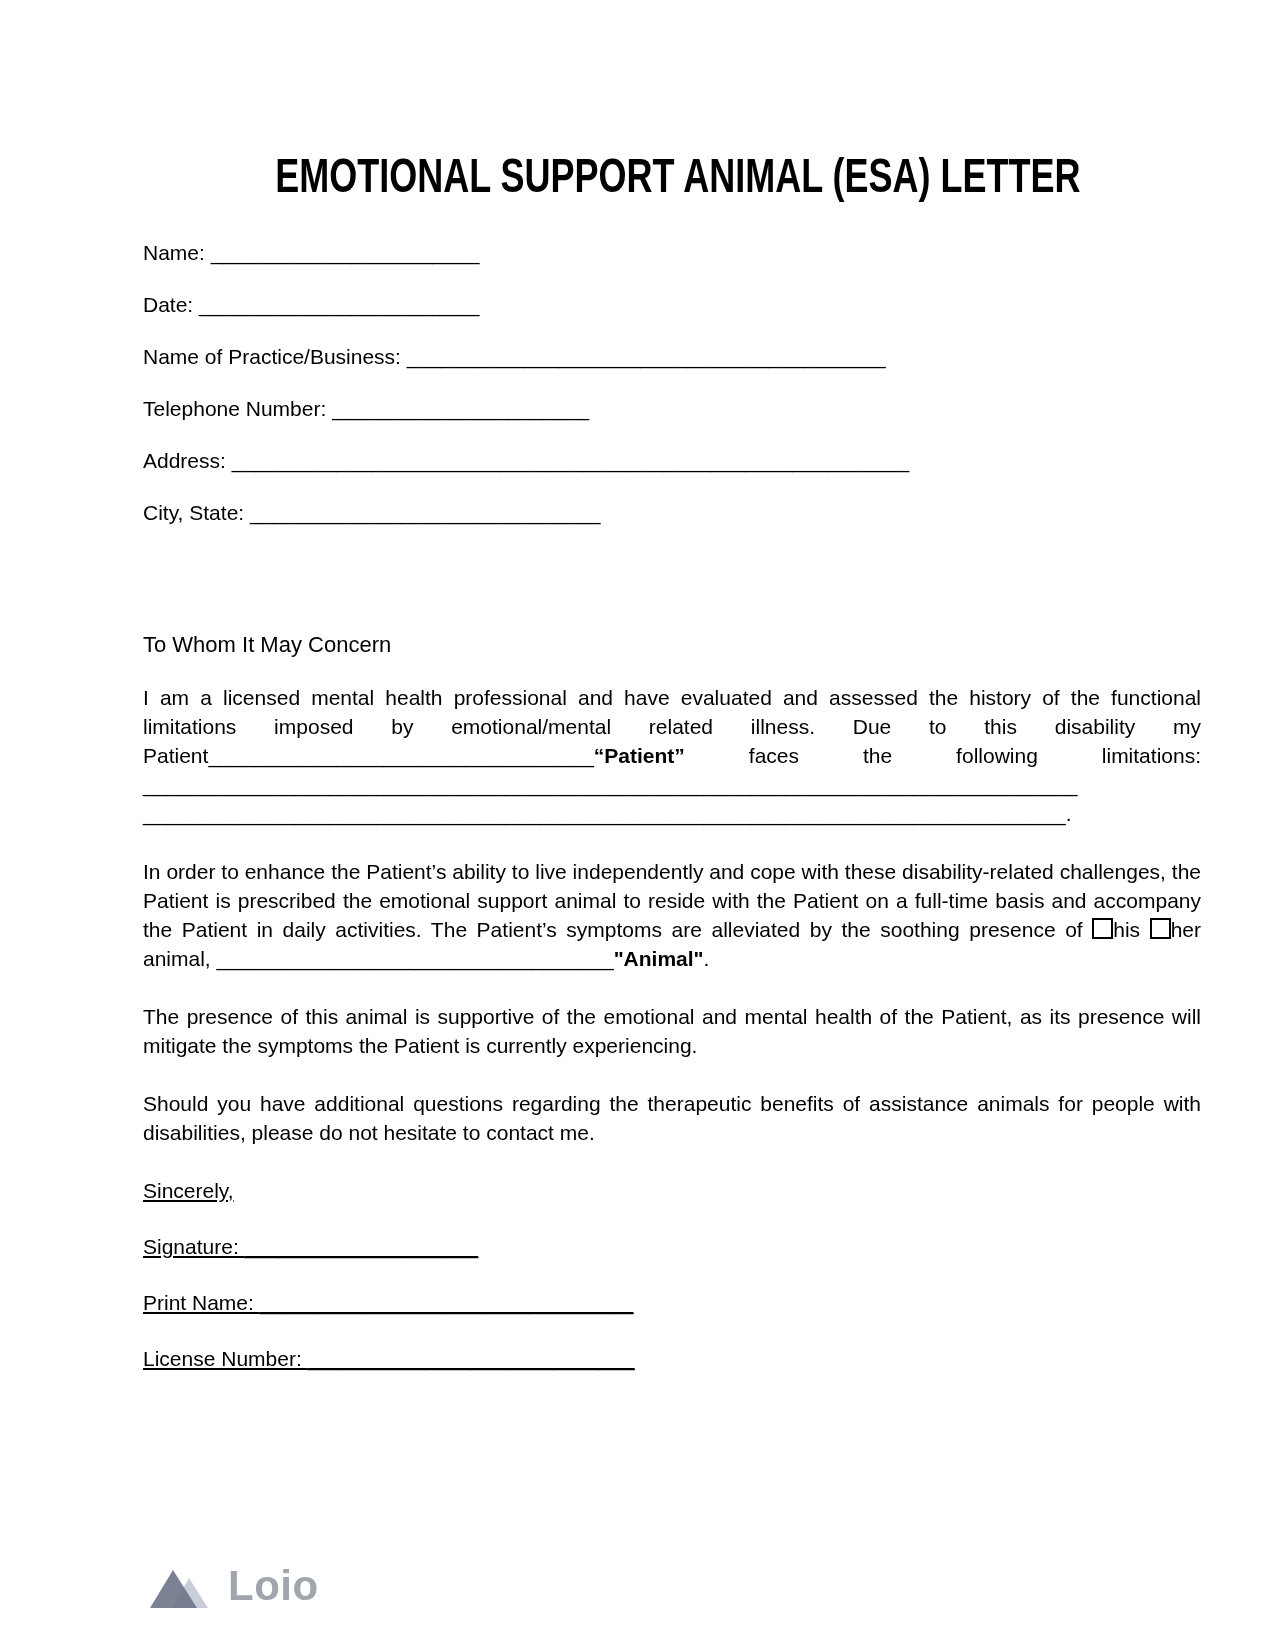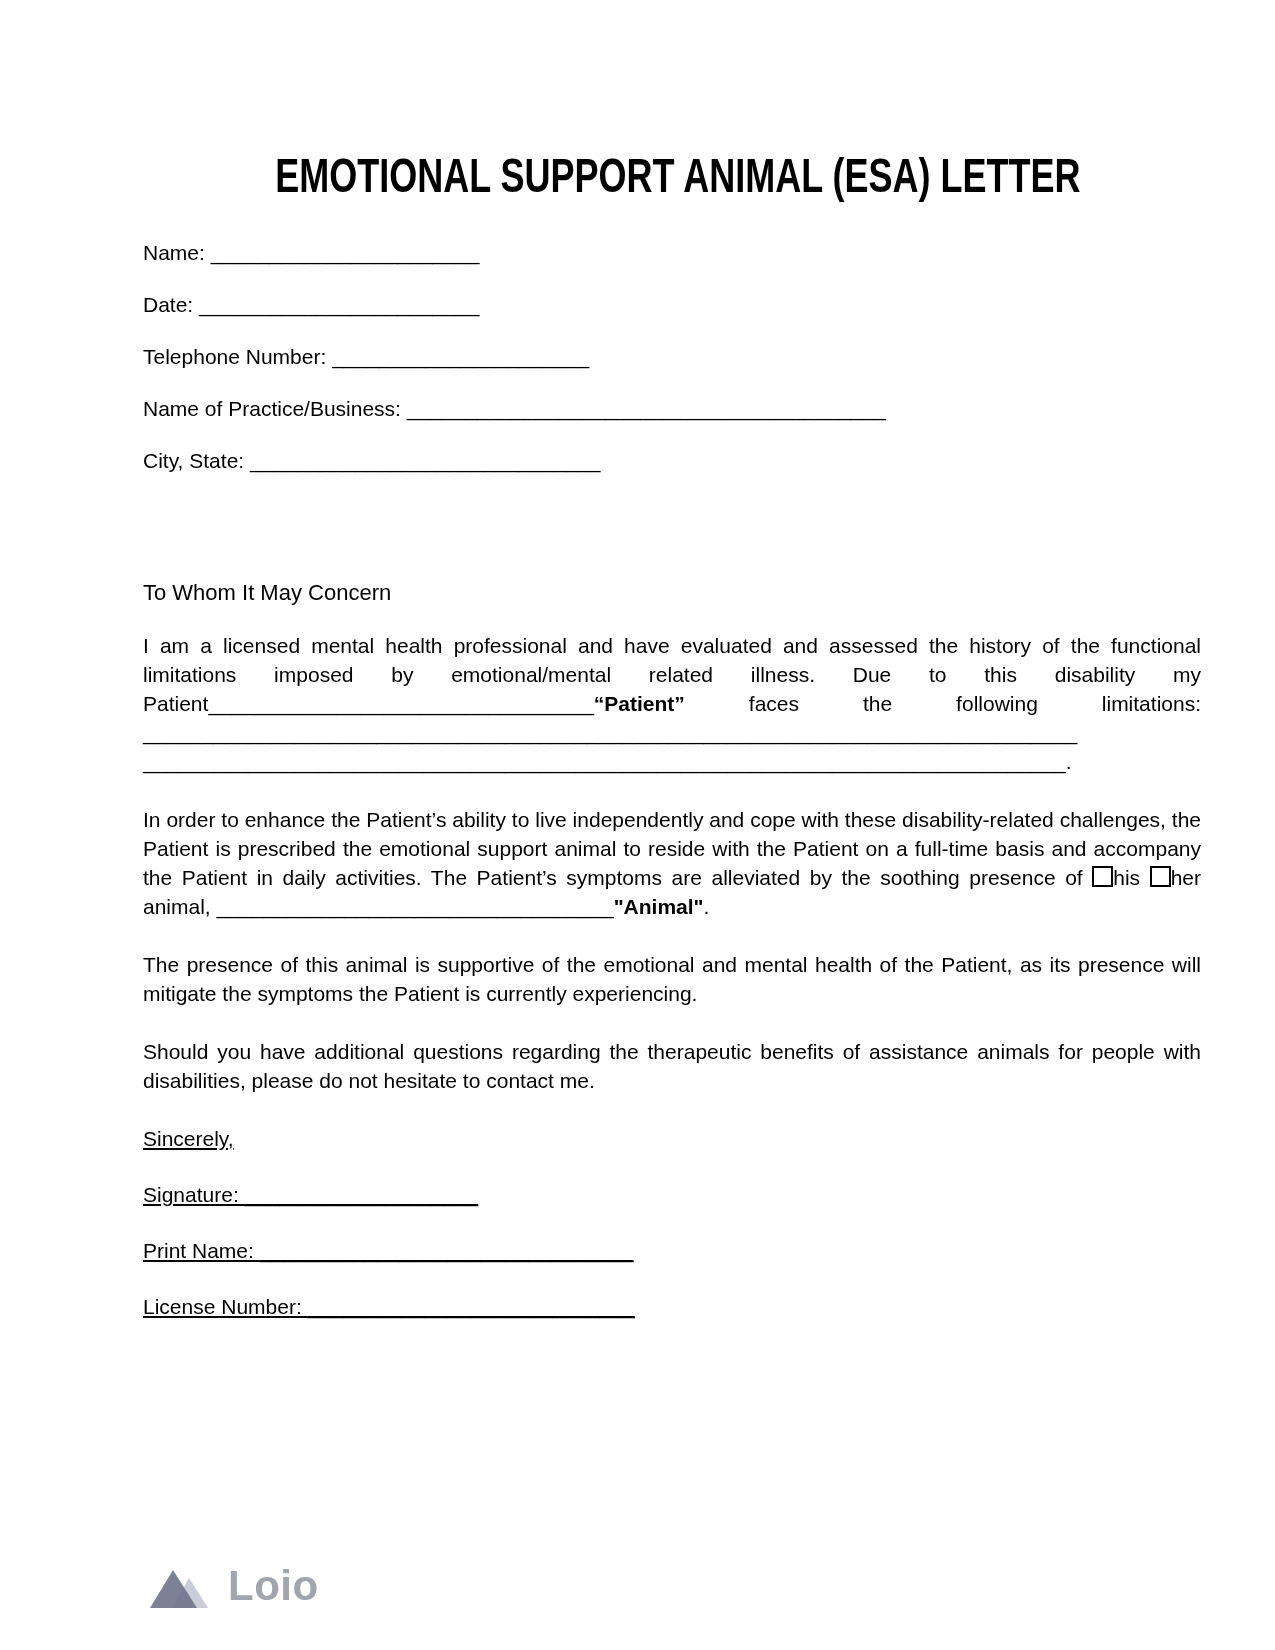--- a/index.html
+++ b/index.html
@@ -58,22 +58,23 @@
 </head>
 <body>
 
 <div class="page">
 
   <h1 class="title">EMOTIONAL SUPPORT ANIMAL (ESA) LETTER</h1>
 
   <div class="fields" id="fields">
       <div class="field-row"><span>Name: </span><span class="blank">_______________________</span></div>
       <div class="field-row"><span>Date: </span><span class="blank">________________________</span></div>
+      <div class="field-row"><span>Name of Practice/Business: </span><span class="blank">_________________________________________</span></div>
       <div class="field-row"><span>Telephone Number: </span><span class="blank">______________________</span></div>
-      <div class="field-row"><span>Name of Practice/Business: </span><span class="blank">_________________________________________</span></div>
+      <div class="field-row"><span>Address: </span><span class="blank">__________________________________________________________</span></div>
       <div class="field-row"><span>City, State: </span><span class="blank">______________________________</span></div>
     </div>
 
   <p class="salutation">To Whom It May Concern</p>
 
   <div id="paragraphs">
       <p class="para"><span>I am a licensed mental health professional and have evaluated and assessed the history of the functional limitations imposed by emotional/mental related illness. Due to this disability my Patient</span><span class="blank">_________________________________</span><span class="bold">“Patient”</span><span> faces the following limitations: </span><span class="blank">________________________________________________________________________________</span><span> </span><span class="blank">_______________________________________________________________________________</span><span>.</span></p>
       <p class="para"><span>In order to enhance the Patient’s ability to live independently and cope with these disability-related challenges, the Patient is prescribed the emotional support animal to reside with the Patient on a full-time basis and accompany the Patient in daily activities. The Patient’s symptoms are alleviated by the soothing presence of </span><span class="cb"></span><span>his </span><span class="cb"></span><span>her animal, </span><span class="blank">__________________________________</span><span class="bold">"Animal"</span><span>.</span></p>
       <p class="para"><span>The presence of this animal is supportive of the emotional and mental health of the Patient, as its presence will mitigate the symptoms the Patient is currently experiencing.</span></p>
       <p class="para"><span>Should you have additional questions regarding the therapeutic benefits of assistance animals for people with disabilities, please do not hesitate to contact me.</span></p>

